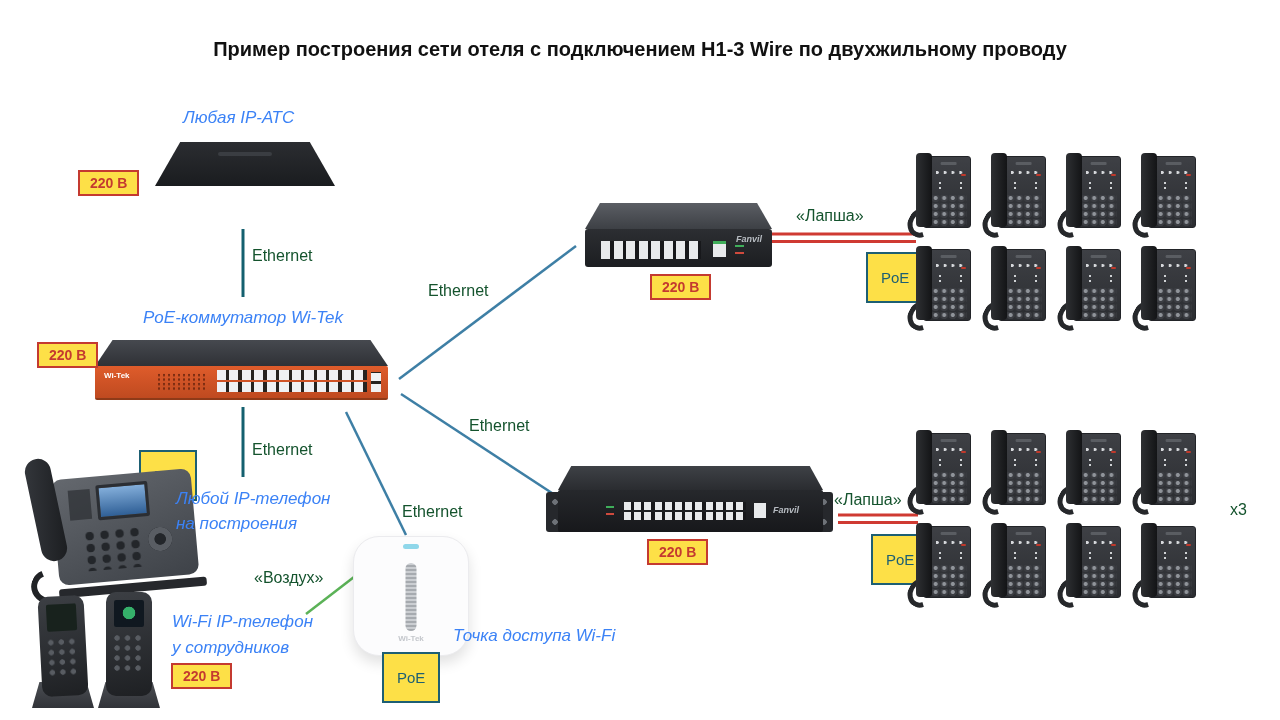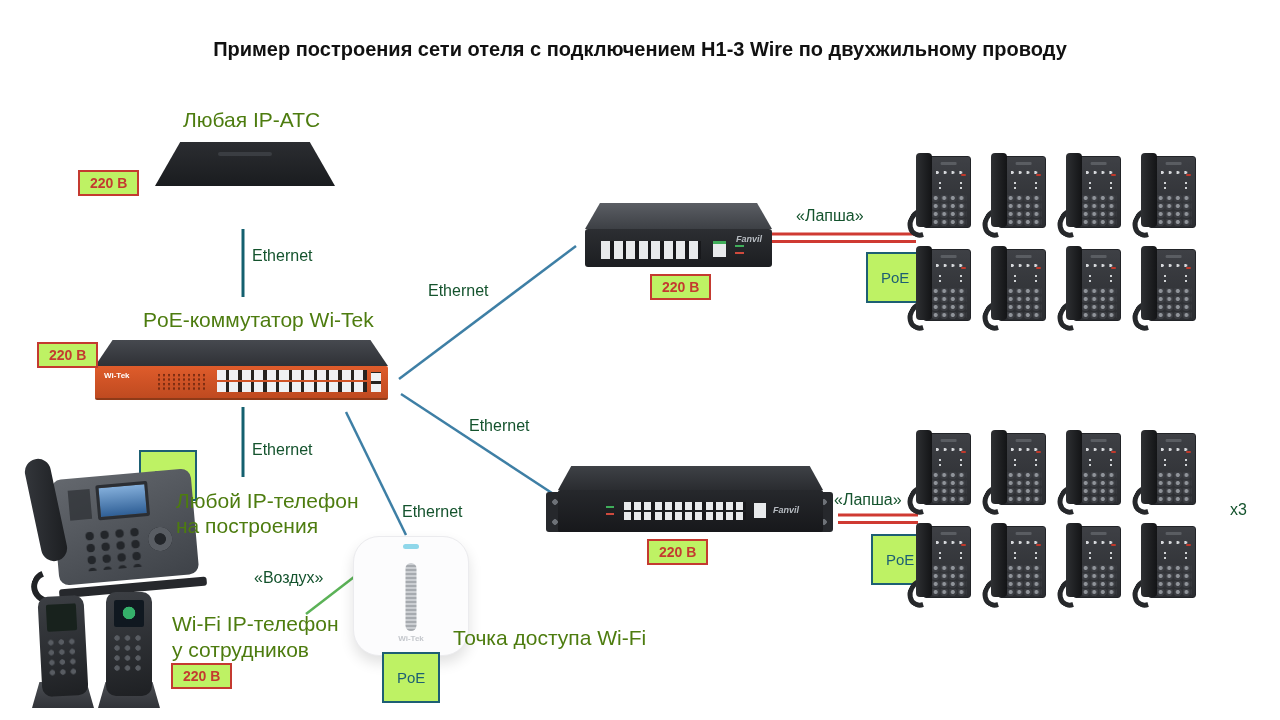--- a/index.html
+++ b/index.html
@@ -1,24 +1,24 @@
 <!DOCTYPE html>
 <html><head>
 <meta charset="utf-8">
 <style>
   html,body{margin:0;padding:0;background:#fff;}
   .canvas{position:relative;width:1280px;height:720px;background:#ffffff;overflow:hidden;
           font-family:"Liberation Sans",sans-serif;color:#1d1d1f;}
   .abs{position:absolute;}
-  .lbl{position:absolute;font-size:21px;color:#4d7c0f;white-space:nowrap;}
+  .lbl{position:absolute;font-size:17px;color:#3b82f6;white-space:nowrap;font-style:italic;}
   .lbl-sm{position:absolute;font-size:16px;color:#14532d;white-space:nowrap;}
   .title{position:absolute;left:0;top:38px;width:1280px;text-align:center;
          font-size:20px;font-weight:bold;color:#111;}
   
-  .badge{position:absolute;background:#bef264;text-align:center;white-space:nowrap;}
+  .badge{position:absolute;background:#fde047;text-align:center;white-space:nowrap;}
   .badge-power{border:2px solid #c43a30;color:#c43a30;font-weight:bold;font-size:14px;
                padding:3px 10px;}
   .badge-poe{border:2px solid #1d5f73;color:#1d5f73;font-size:15px;padding:15px 13px;}
   
   svg.lines{position:absolute;left:0;top:0;pointer-events:none;}
   .ln-teal{stroke:#14606f;stroke-width:3;}
   .ln-blue{stroke:#3e7fa5;stroke-width:2.5;}
   .ln-green{stroke:#5bb257;stroke-width:2.5;}
   .ln-red{stroke:#cf3a32;stroke-width:3;}
 

